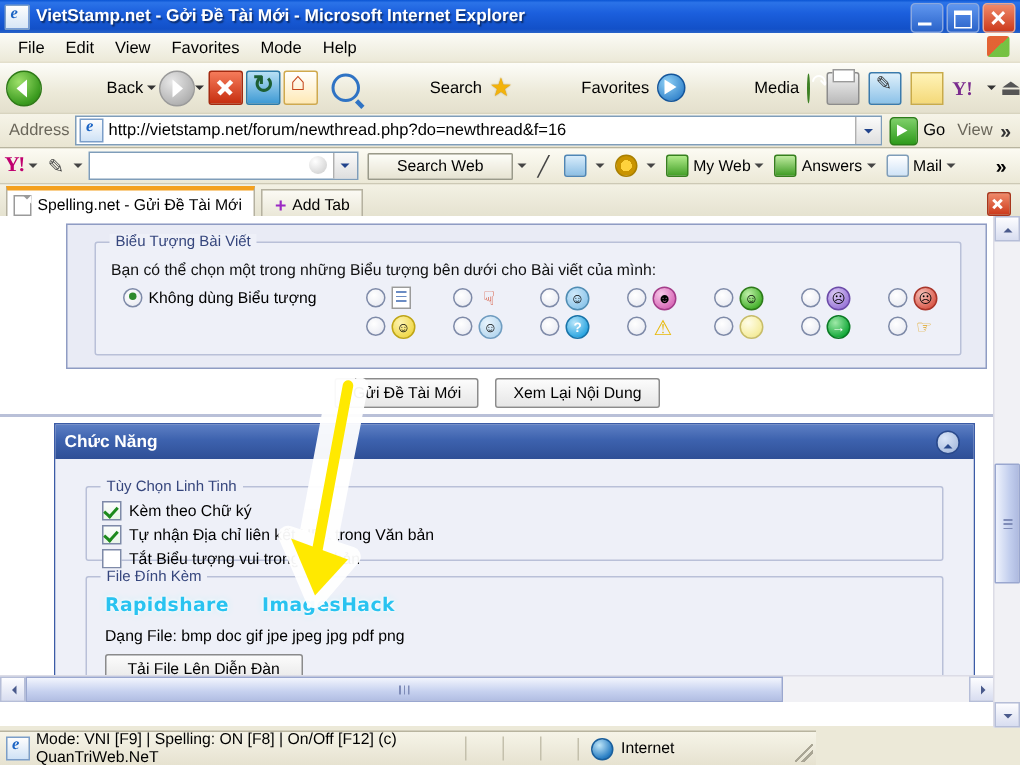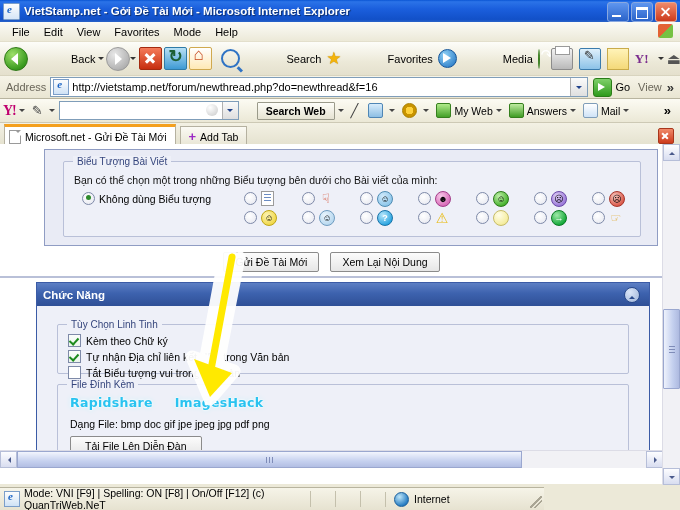--- a/index.html
+++ b/index.html
@@ -141,21 +141,21 @@
     position:relative;margin-left:4px;display:flex;align-items:center;
   }
   .y-search .ball{
     position:absolute;right:20px;top:2px;width:12px;height:12px;border-radius:50%;
     background:radial-gradient(circle at 35% 30%,#fff,#c9c9c9);
   }
   .y-search .dd{position:absolute;right:0;top:0;width:15px;height:17px;background:linear-gradient(#fafafa,#dedede);border-left:1px solid #b0b0b0;}
   .y-search .dd:after{content:"";position:absolute;left:4px;top:7px;border:3px solid transparent;border-top-color:#21438c;}
   .ybtn{
     height:16px;border:1px solid #9a9a8a;background:linear-gradient(#fdfdf8,#e6e3d2);
-    font-size:10.5px;display:flex;align-items:center;padding:0 8px;margin-left:18px;border-radius:1px;font-weight:bold;
+    font-size:10.5px;display:flex;align-items:center;padding:0 19px;margin-left:6px;border-radius:1px;
   }
   .ymi{display:flex;align-items:center;margin-left:7px;font-size:10.5px;white-space:nowrap;}
   .ymi .gl{width:13px;height:13px;margin-right:3px;border-radius:2px;flex:none;}
   .gl.green{background:linear-gradient(#b0eb8a,#44a028);border:1px solid #37801f;}
   .gl.star{background:linear-gradient(#bfeba0,#3f9c24);border:1px solid #357f1d;}
   .gl.mail{background:linear-gradient(#fff,#cfe3f7);border:1px solid #7f9db9;}
   .gl.target{background:radial-gradient(circle,#ffd23c 40%,#c99400 41%);border-radius:50%;border:1px solid #a97f00;}
   .gl.win{background:linear-gradient(#d8ecfb,#8dbfe4);border:1px solid #4f86b5;}
   .sm-caret{width:0;height:0;border:3px solid transparent;border-top-color:#444;margin:3px 0 0 3px;}
 
@@ -488,21 +488,21 @@
       <span class="gl mail"></span>
       <span>Mail</span>
       <span class="sm-caret"></span>
     </span>
     <span style="margin-left:auto;margin-right:6px;font-weight:bold;font-size:13px;">»</span>
   </div>
 
   <div class="tabbar">
     <div class="tab">
       <span class="pg"></span>
-      <span>Microsoft.net - Gửi Đề Tài Mới</span>
+      <span>Spelling.net - Gửi Đề Tài Mới</span>
     </div>
     <div class="addtab">
       <span class="plus">+</span>
       <span>Add Tab</span>
     </div>
     <div class="tab-close"></div>
   </div>
 
   <div class="viewport">
     <div class="page forum">

